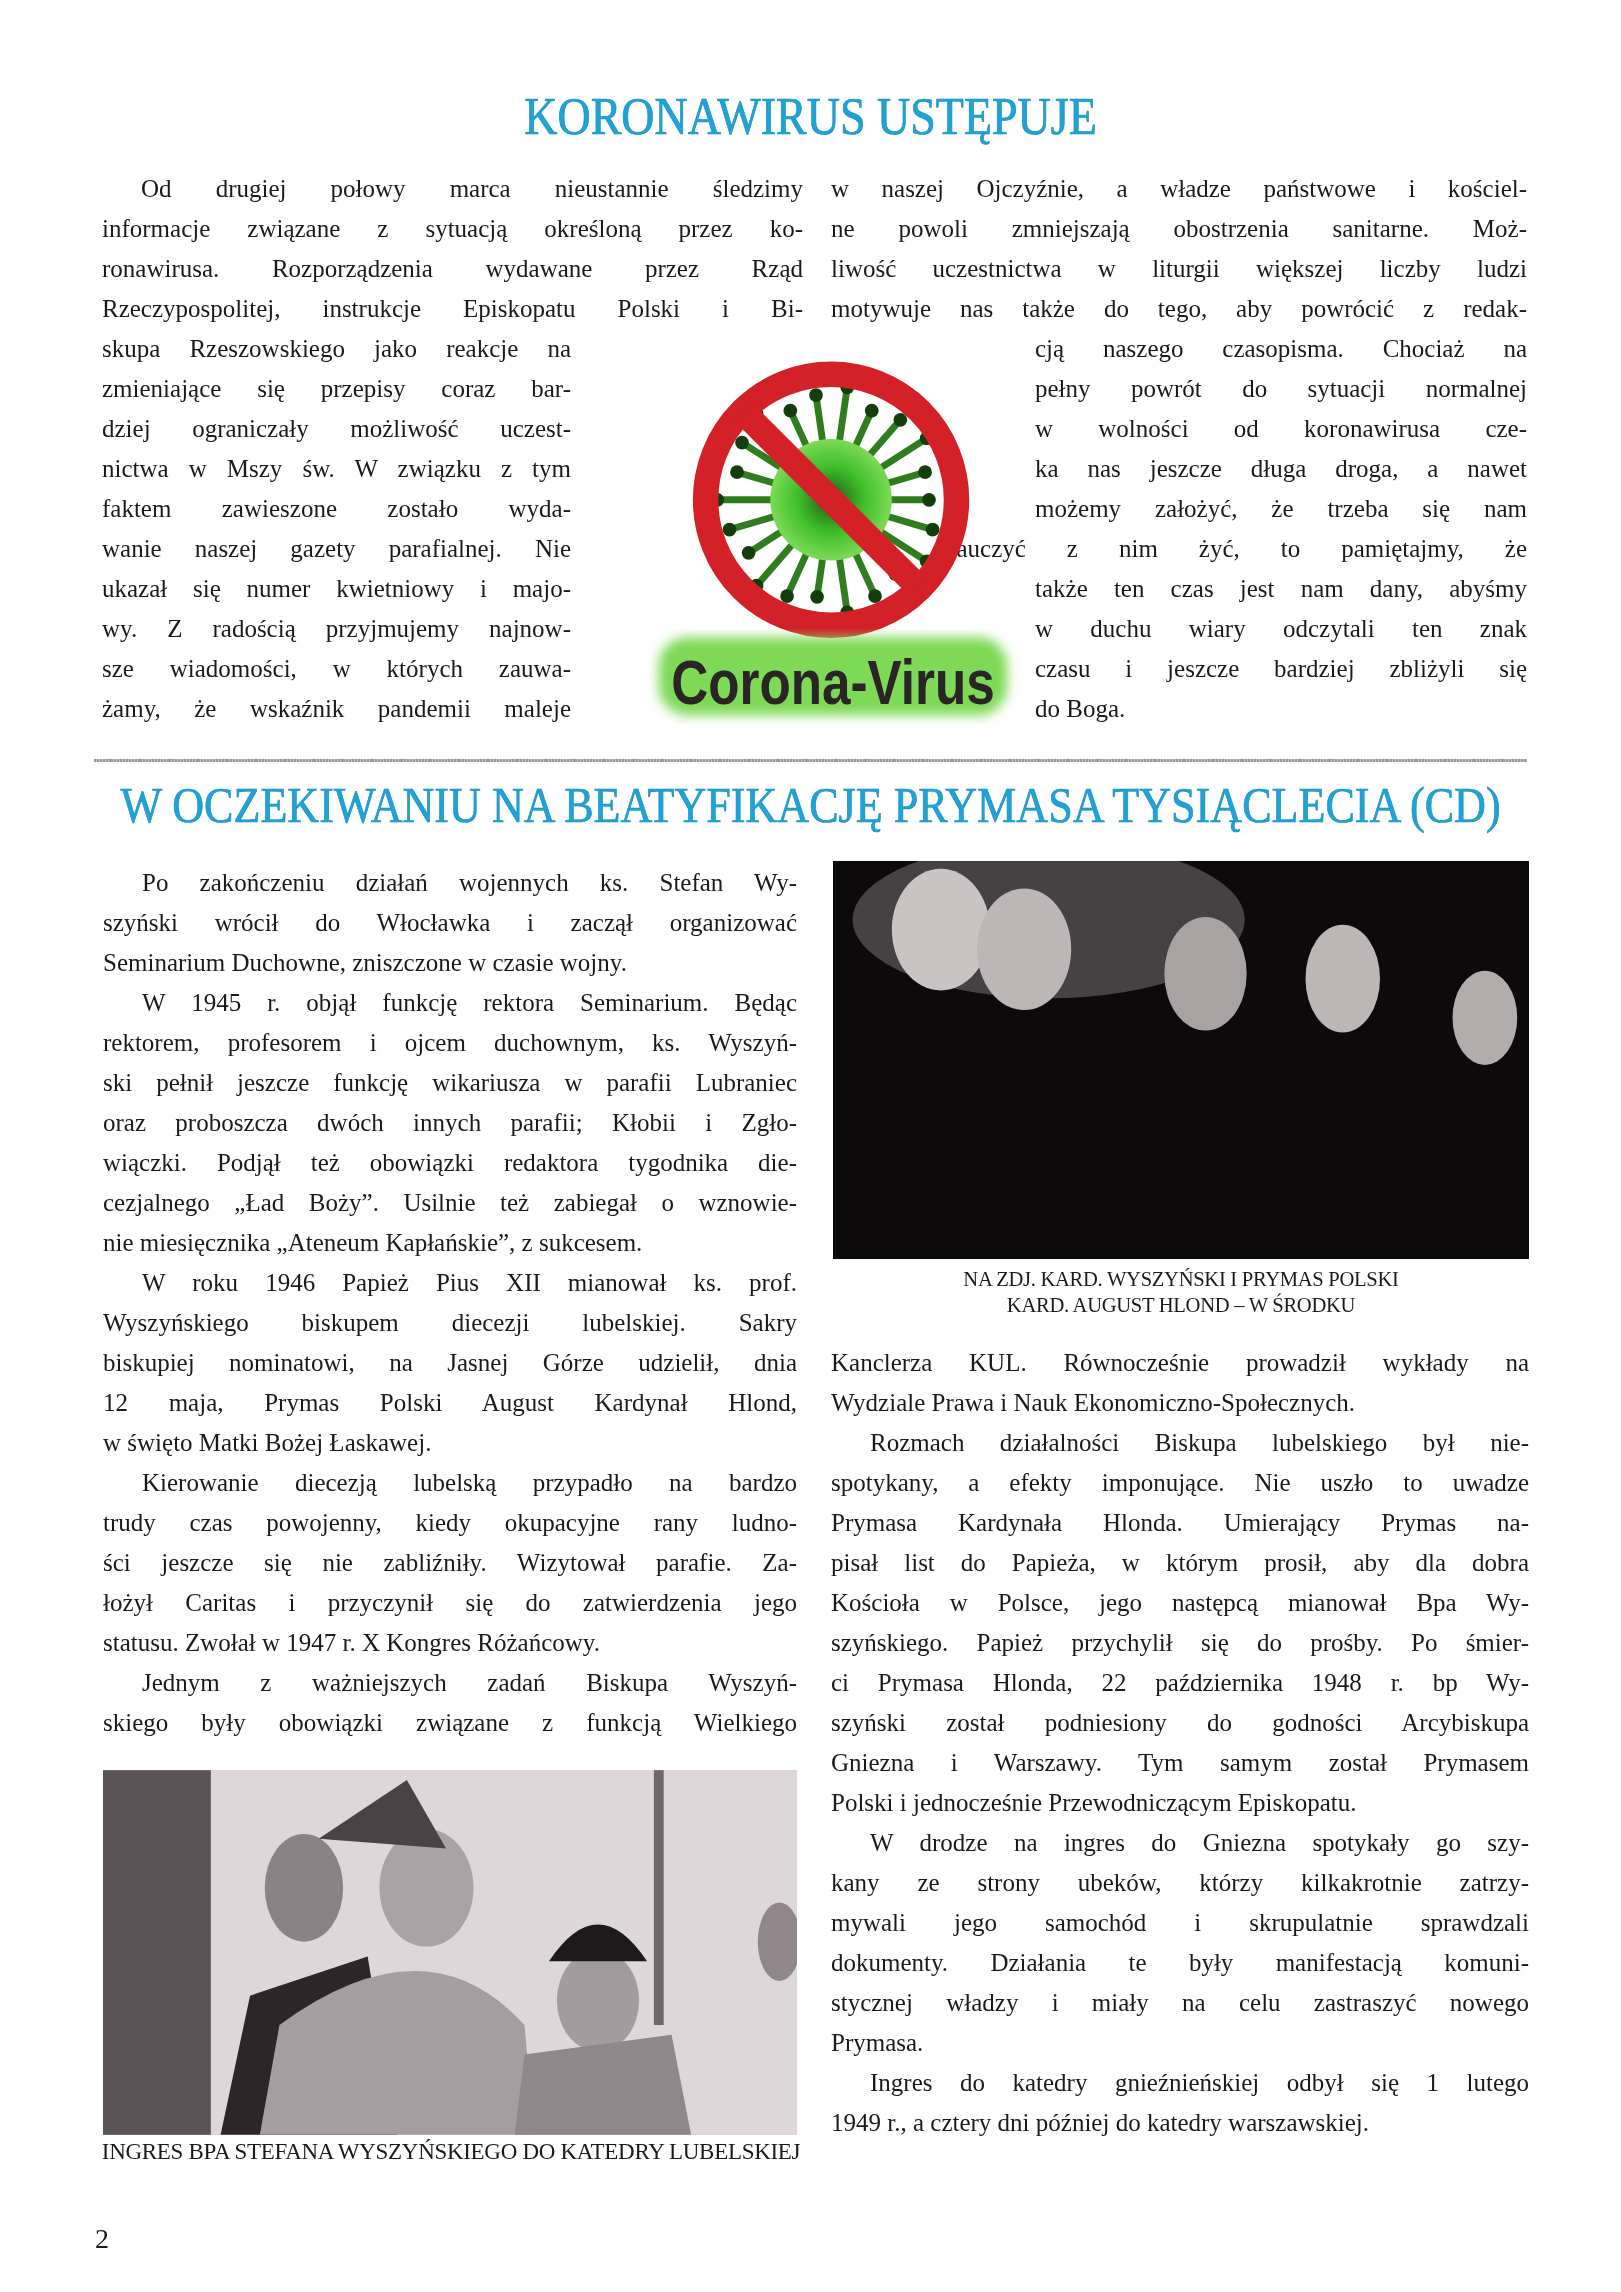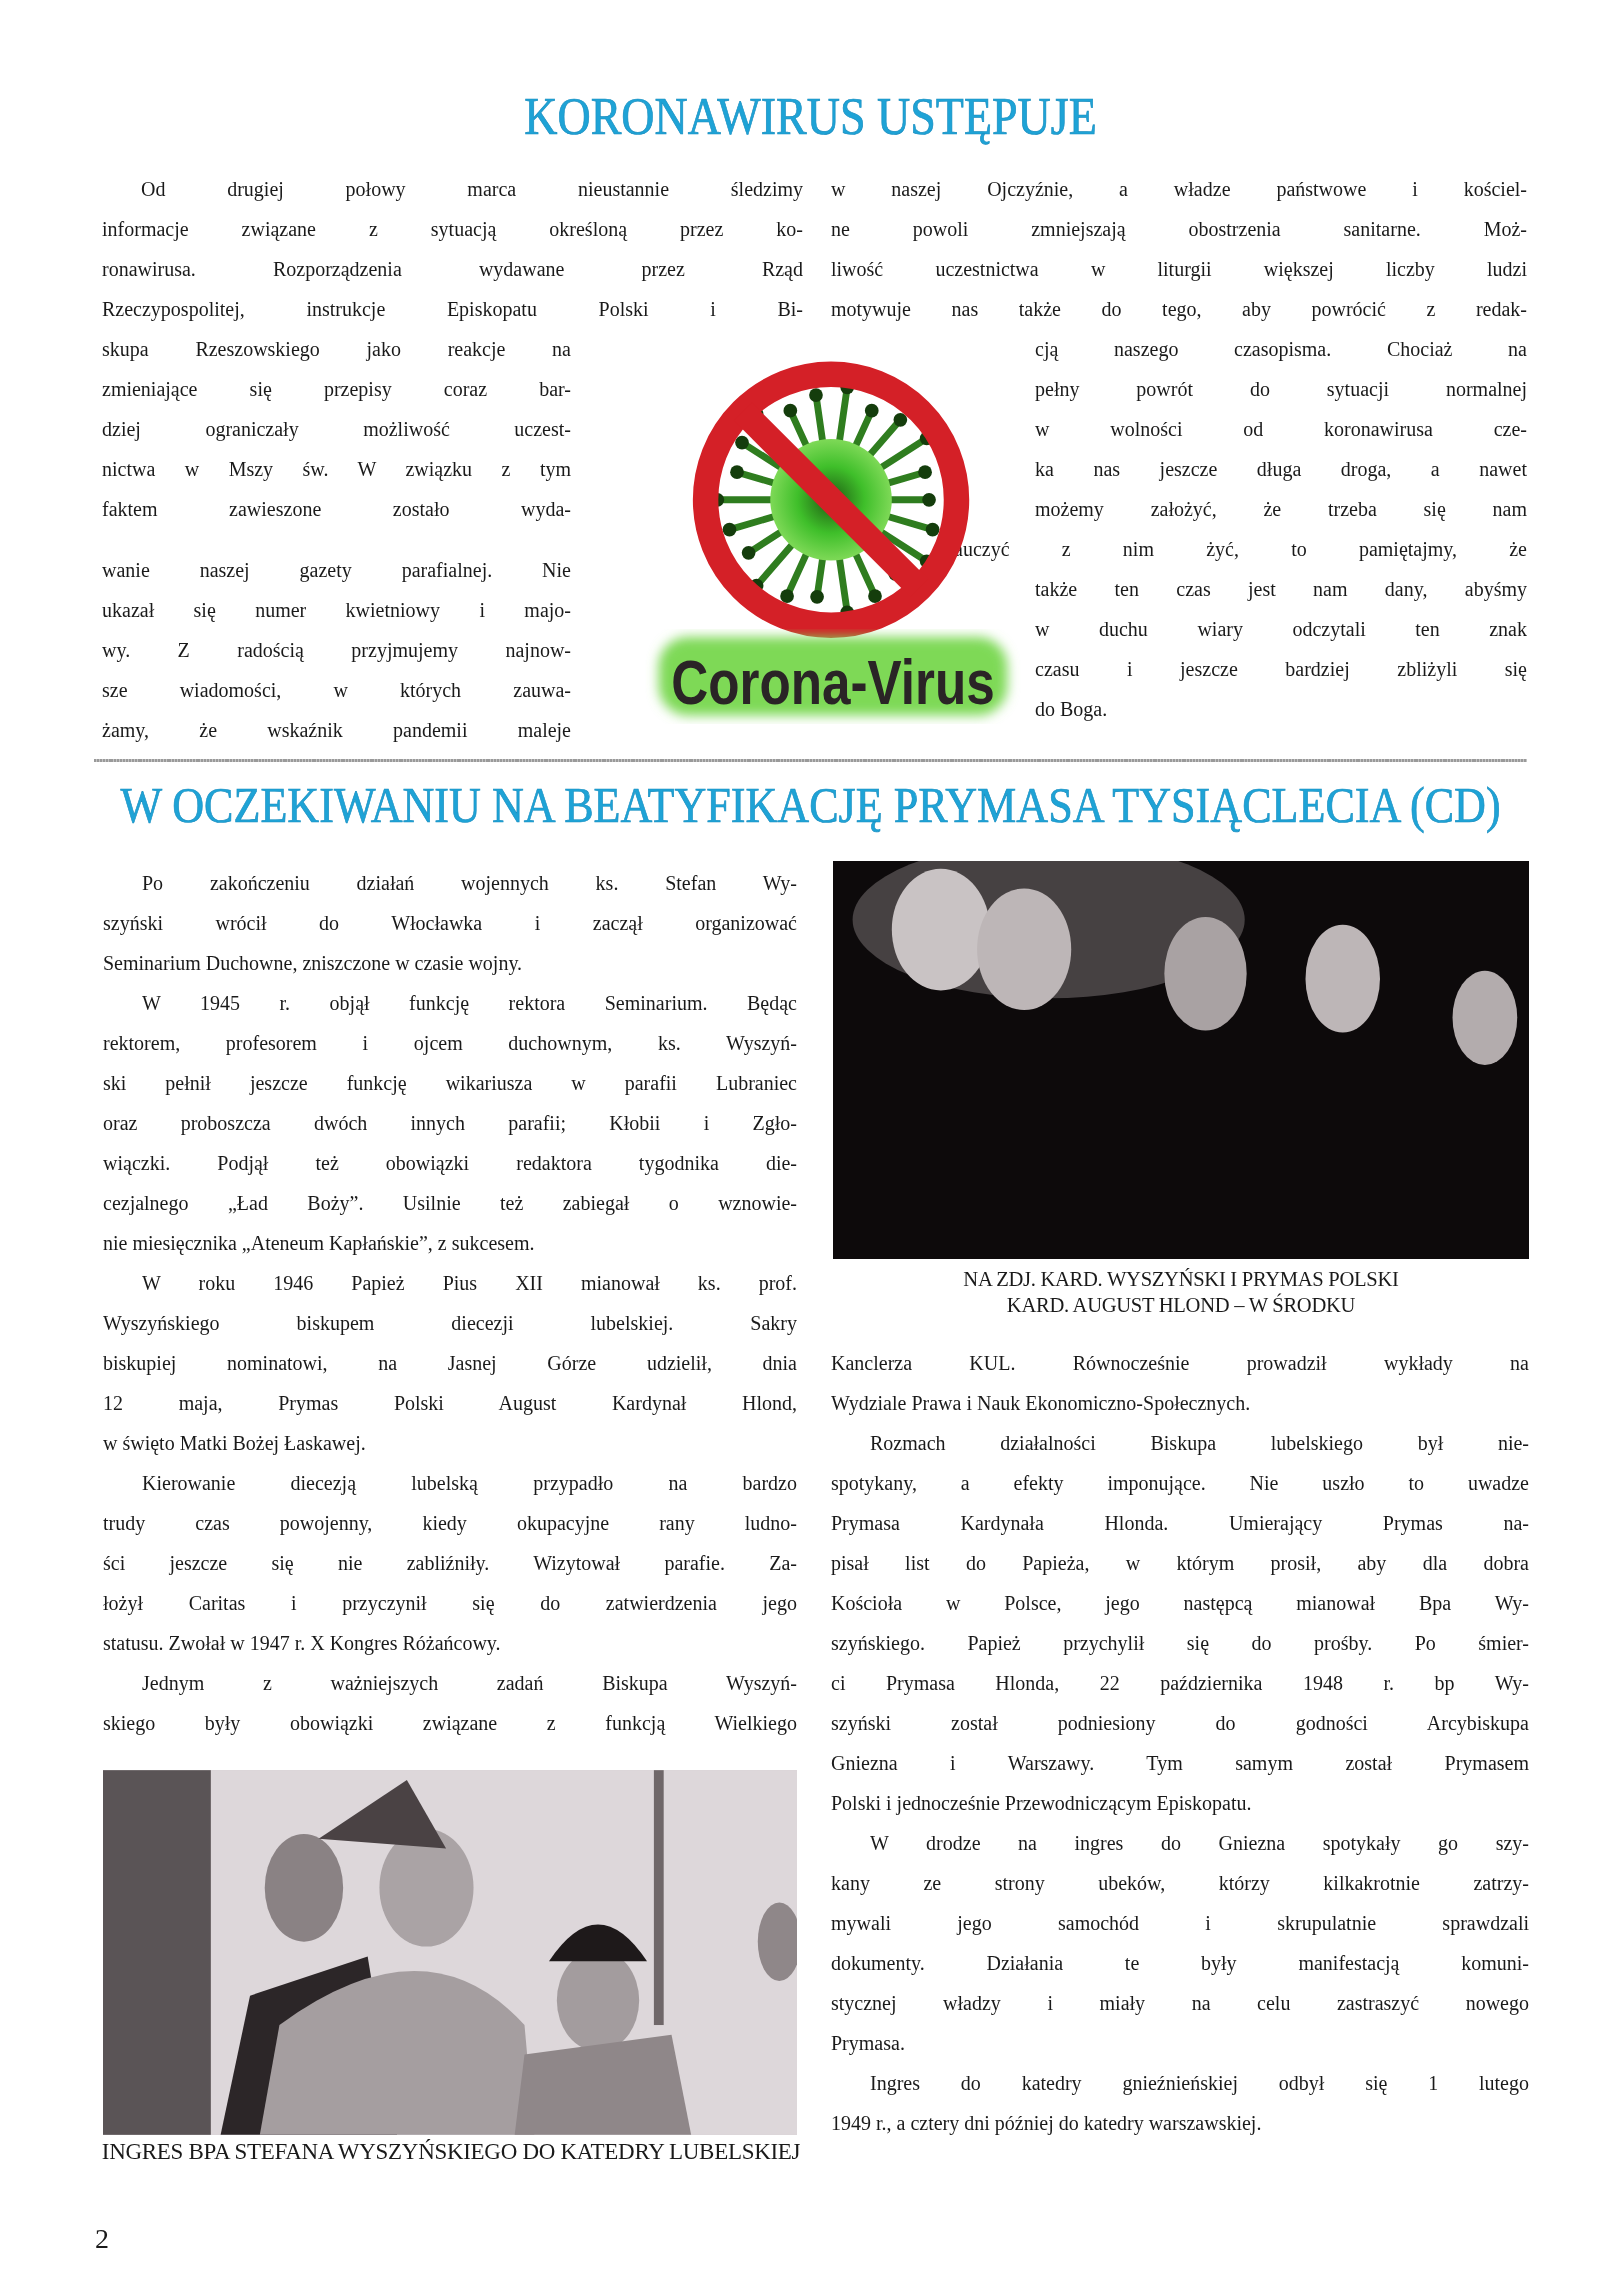--- a/index.html
+++ b/index.html
@@ -7,21 +7,21 @@
          font-family: "Liberation Serif", "DejaVu Serif", serif; color: #1a1a1a; }
   .title {
     position: absolute; left: 0; width: 1621px; text-align: center;
     color: #1ea3d6; font-family: "Liberation Serif", serif; font-weight: normal;
     letter-spacing: 0px; margin: 0;
     -webkit-text-stroke: 0.6px #1a8ec0;
   }
   #title1 { top: 90px; font-size: 46px; transform: scaleY(1.15); }
   #title2 { top: 779px; font-size: 45px; transform: scaleX(0.98) scaleY(1.12); }
 
-  .col { position: absolute; font-size: 20px; line-height: 40px; text-align: justify; }
+  .col { position: absolute; font-size: 25px; line-height: 40px; text-align: justify; }
   .line { display: block; text-align: justify; text-align-last: justify; white-space: nowrap; }
   .line.last { text-align-last: left; }
 
   .rule { position: absolute; left: 94px; width: 1433px; height: 2.9px;
           background: repeating-linear-gradient(90deg,#9a9a9a 0 2px,#c4c4c4 2px 2.9px); }
 
   
   #corona { position: absolute; left: 637px; top: 343px; width: 392px; height: 392px; }
 
   .photo { position: absolute; overflow: hidden; }
@@ -43,21 +43,21 @@
 <div class="col" id="a1-left" style="left:102px; top:169px; width:701px;">
     <span class="line" style="padding-left: 39px; box-sizing: border-box;">Od drugiej połowy marca nieustannie śledzimy</span>
     <span class="line" style="box-sizing: border-box;">informacje związane z sytuacją określoną przez ko-</span>
     <span class="line" style="box-sizing: border-box;">ronawirusa. Rozporządzenia wydawane przez Rząd</span>
     <span class="line" style="box-sizing: border-box;">Rzeczypospolitej, instrukcje Episkopatu Polski i Bi-</span>
     <span class="line" style="width: 469px; box-sizing: border-box;">skupa Rzeszowskiego jako reakcje na</span>
     <span class="line" style="width: 469px; box-sizing: border-box;">zmieniające się przepisy coraz bar-</span>
     <span class="line" style="width: 469px; box-sizing: border-box;">dziej ograniczały możliwość uczest-</span>
     <span class="line" style="width: 469px; box-sizing: border-box;">nictwa w Mszy św. W związku z tym</span>
     <span class="line" style="width: 469px; box-sizing: border-box;">faktem zawieszone zostało wyda-</span>
-    <span class="line" style="width: 469px; box-sizing: border-box; margin-top: 21px;">wanie naszej gazety parafialnej. Nie</span>
+    <span class="line" style="width: 469px; box-sizing: border-box;">wanie naszej gazety parafialnej. Nie</span>
     <span class="line" style="width: 469px; box-sizing: border-box;">ukazał się numer kwietniowy i majo-</span>
     <span class="line" style="width: 469px; box-sizing: border-box;">wy. Z radością przyjmujemy najnow-</span>
     <span class="line" style="width: 469px; box-sizing: border-box;">sze wiadomości, w których zauwa-</span>
     <span class="line" style="width: 469px; box-sizing: border-box;">żamy, że wskaźnik pandemii maleje</span>
   </div>
 <div class="col" id="a1-right" style="left:831px; top:169px; width:696px;">
     <span class="line" style="box-sizing: border-box;">w naszej Ojczyźnie, a władze państwowe i kościel-</span>
     <span class="line" style="box-sizing: border-box;">ne powoli zmniejszają obostrzenia sanitarne. Moż-</span>
     <span class="line" style="box-sizing: border-box;">liwość uczestnictwa w liturgii większej liczby ludzi</span>
     <span class="line" style="box-sizing: border-box;">motywuje nas także do tego, aby powrócić z redak-</span>

